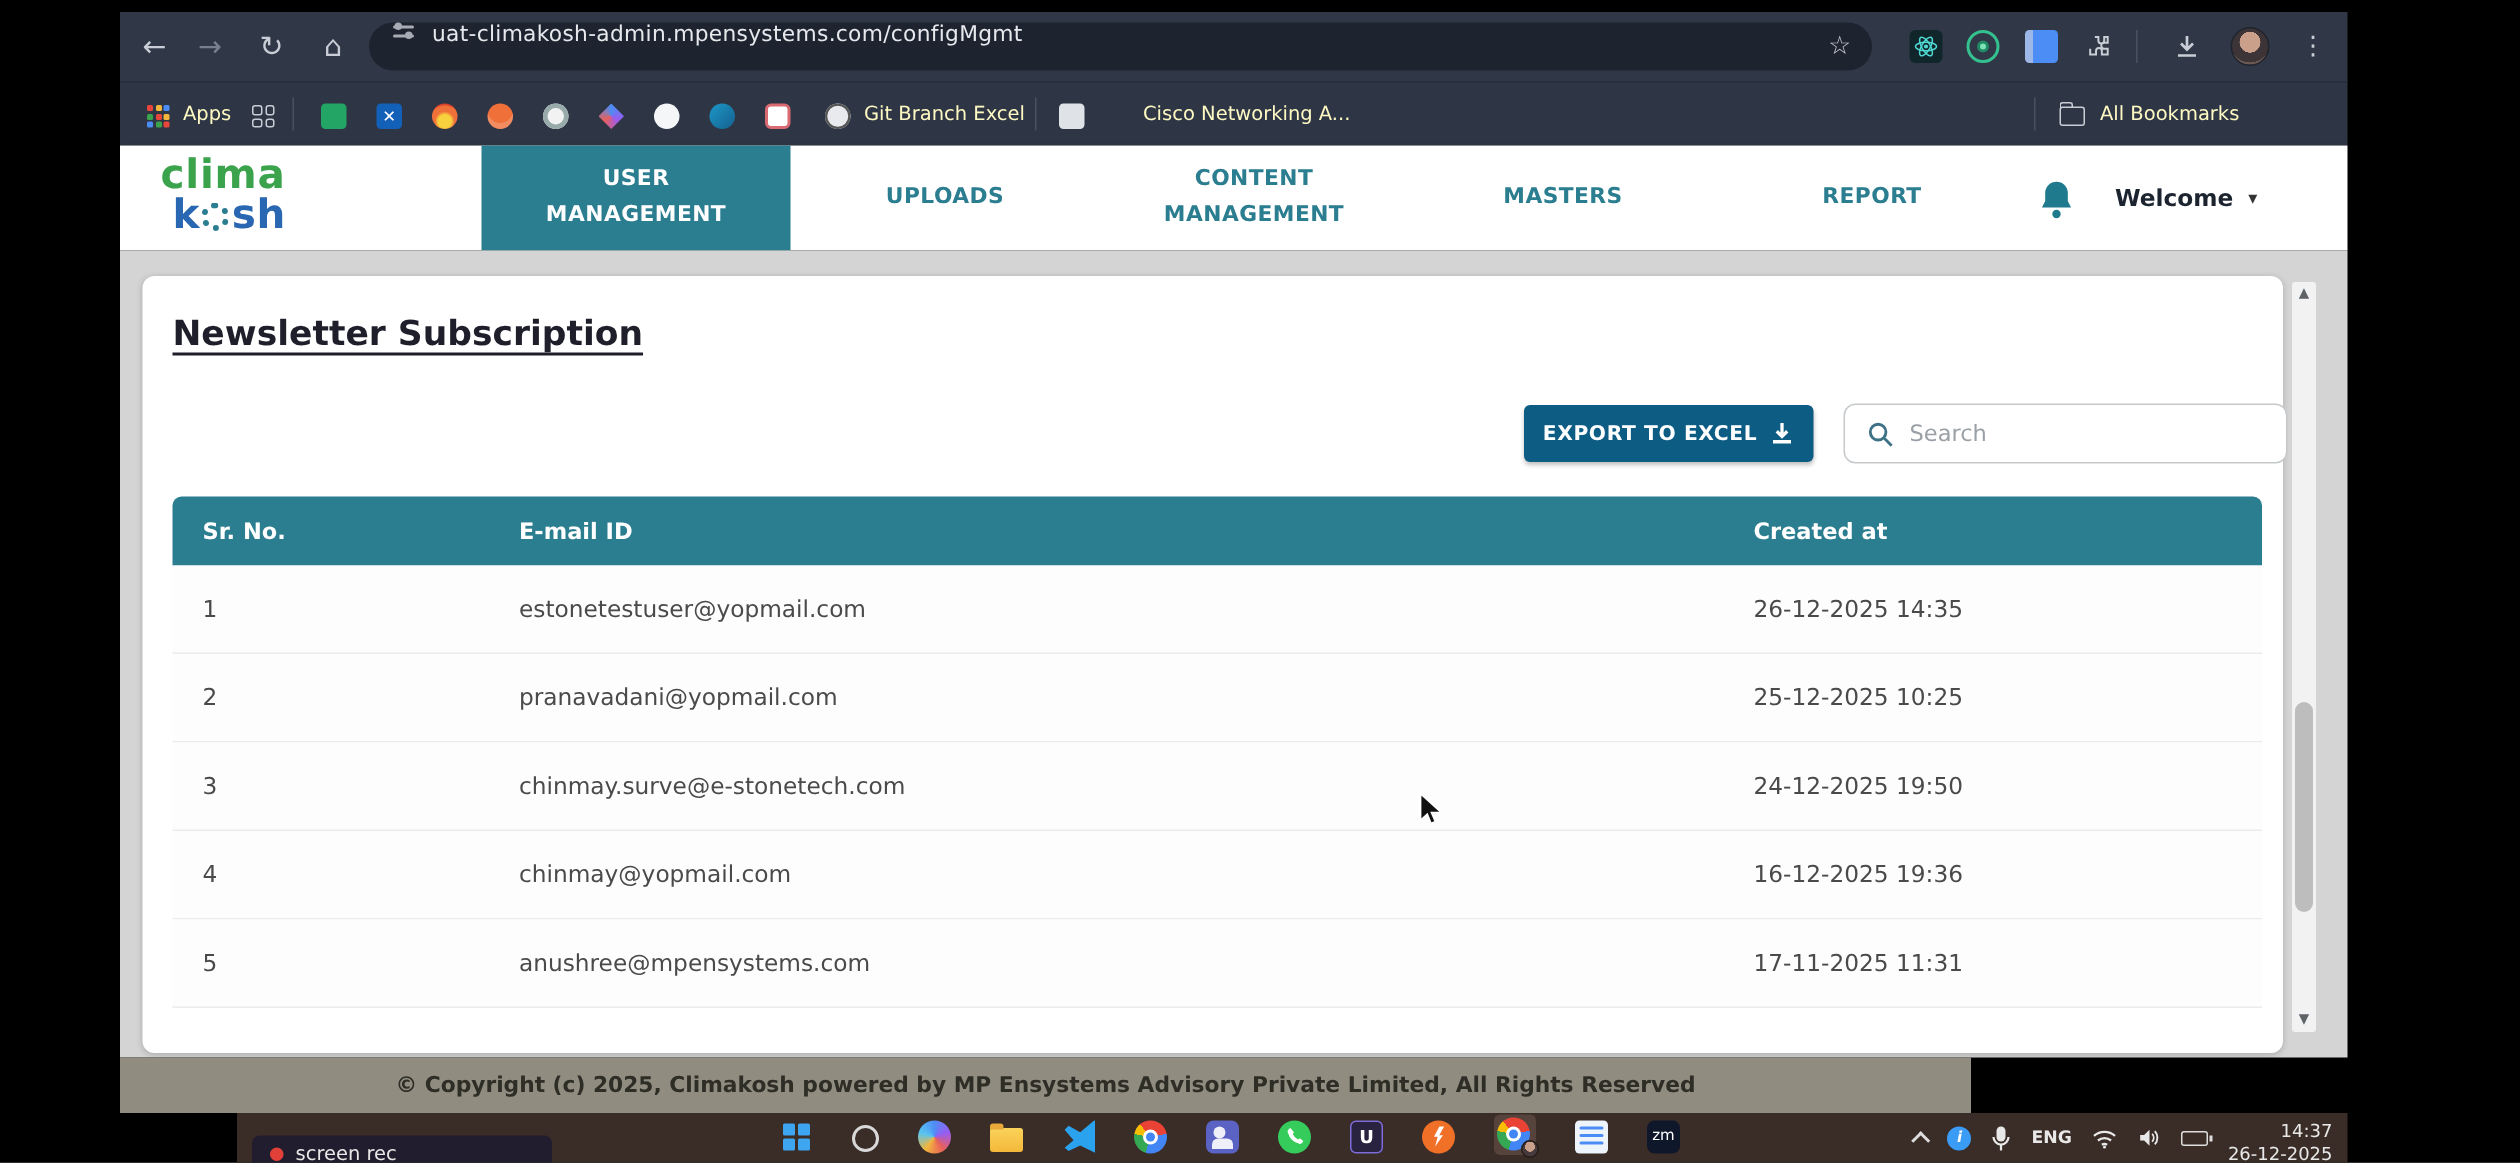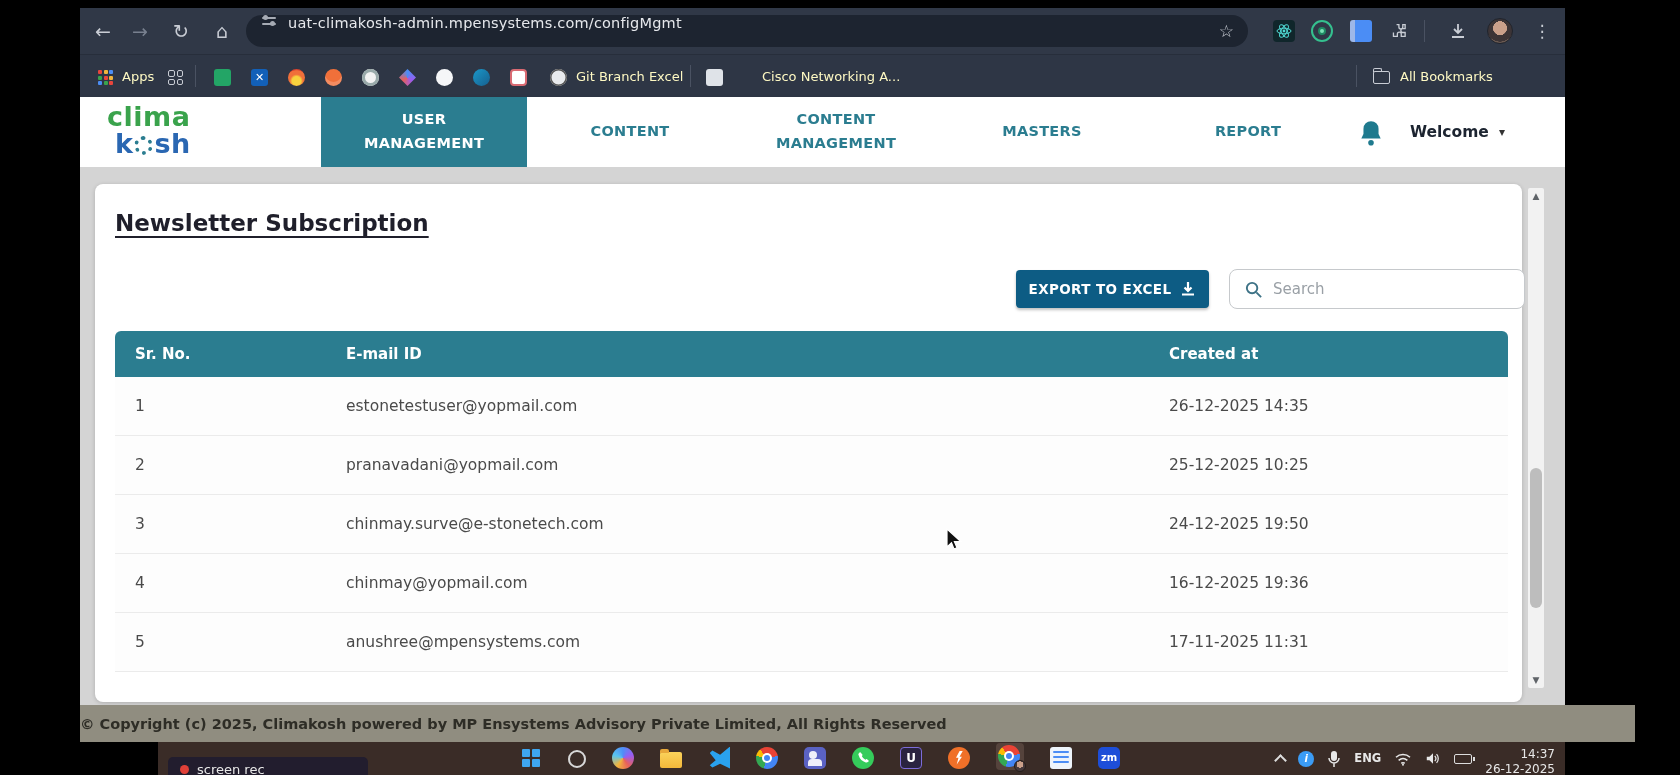--- a/index.html
+++ b/index.html
@@ -81,22 +81,22 @@
   .c-email { width:823px; }
   .c-created { width:300px; }
 
   
   .sb-track { left:1528px; top:188px; width:16px; height:500px; background:#f2f2f2; border-radius:2px; }
   .sb-arrow { position:absolute; left:0; width:16px; height:16px; color:#5f6368; font-size:9px;
     display:flex; align-items:center; justify-content:center; cursor:pointer; }
   .sb-thumb { position:absolute; left:2px; top:280px; width:12px; height:140px; background:#bdbdbd; border-radius:6px; cursor:grab; }
 
   
-  .site-footer { left:80px; top:705px; width:1555px; height:37px; background:#908d80;
-    display:flex; align-items:center; justify-content:flex-start; font-size:14.5px; font-weight:bold; color:#2e2d26; }
+  .site-footer { left:80px; top:705px; width:1234px; height:37px; background:#908d80;
+    display:flex; align-items:center; justify-content:center; font-size:14.5px; font-weight:bold; color:#2e2d26; }
 
   
   .taskbar { left:158px; top:742px; width:1407px; height:33px; background:#3a2c27; }
   .tk-icons { position:absolute; left:362px; top:3px; display:flex; gap:26px; align-items:center; }
   .tk { width:22px; height:22px; position:relative; cursor:pointer; flex:0 0 auto; }
   .win { display:grid; grid-template-columns:1fr 1fr; gap:2px; padding:2px; }
   .win i { background:#3ea6f0; border-radius:1px; }
   .tk-search { border:2.5px solid #d8d8d8; border-radius:50%; width:18px; height:18px; margin-top:2px; }
   .copilot { border-radius:50%; background:conic-gradient(#4f8df7,#9a5cf0,#e8605a,#f2b63d,#58c4f0,#4f8df7); }
   .tk-folder { width:22px; height:16px; margin-top:4px; background:linear-gradient(#fbd35b,#f3b83a); border-radius:2px; position:relative; }
@@ -112,21 +112,21 @@
   .uapp { background:#2a2340; border:1.5px solid #7d6cd9; border-radius:4px; color:#fff; font-size:12px; font-weight:bold;
     display:flex; align-items:center; justify-content:center; }
   .zap { background:#f07028; border-radius:50%; position:relative; }
   .zap:before { content:""; position:absolute; left:8px; top:4px; width:7px; height:14px; background:#fff;
     clip-path:polygon(55% 0,100% 0,50% 45%,85% 45%,10% 100%,35% 52%,0 52%); }
   .tk-active { background:#55433c; border-radius:4px; padding:2px; width:28px; height:27px; margin-top:-2px; }
   .avatar-mini { position:absolute; right:-2px; bottom:-2px; width:12px; height:12px; border-radius:50%;
     background:radial-gradient(circle at 50% 35%, #caa08a 0 40%, #463a3c 41%); border:1px solid #241d1a; }
   .notepad { background:#eef4fb; border-radius:3px; padding:4px 3px; display:flex; flex-direction:column; gap:3px; }
   .notepad i { height:2px; background:#4b8df5; border-radius:1px; }
-  .zoomapp { background:#1d4ed8; border-radius:5px; color:#fff; font-size:10px; font-weight:bold;
+  .zoomapp { background:#0f172a; border-radius:5px; color:#fff; font-size:10px; font-weight:normal;
     display:flex; align-items:center; justify-content:center; }
   .tray { position:absolute; right:10px; top:0; height:33px; display:flex; align-items:center; gap:13px; color:#e8e8e8; }
   .chev-up { width:9px; height:9px; border-left:2px solid #ddd; border-top:2px solid #ddd; transform:rotate(45deg); margin-top:4px; }
   .info-dot { width:16px; height:16px; border-radius:50%; background:#3b9cf5; color:#fff; font-size:10px; font-weight:bold;
     display:flex; align-items:center; justify-content:center; font-style:italic; }
   .lang { font-size:11.5px; font-weight:bold; line-height:1.1; }
   .battery { width:18px; height:10px; border:1.5px solid #ddd; border-radius:2px; position:relative; }
   .battery:after { content:""; position:absolute; right:-4px; top:2px; width:2px; height:4px; background:#ddd; }
   .clock { text-align:right; font-size:12px; line-height:1.25; height:33px; overflow:hidden; padding-top:5px; }
   .rec-pill { left:168px; top:757px; width:200px; height:24px; background:#221d2e; border-radius:5px;
@@ -222,21 +222,21 @@
     <div class="bm-label" style="left:1320px;">All Bookmarks</div>
   </div>
 
   <div class="abs site-nav">
     <div class="logo">
       <span class="l1">clima</span>
       <span class="l2"><span>k</span><span class="gear"></span><span>sh</span></span>
     </div>
     <div id="nav-tabs">
         <div class="nav-tab t0 active">USER MANAGEMENT</div>
-        <div class="nav-tab t1">CONTENT</div>
+        <div class="nav-tab t1">UPLOADS</div>
         <div class="nav-tab t2">CONTENT MANAGEMENT</div>
         <div class="nav-tab t3">MASTERS</div>
         <div class="nav-tab t4">REPORT</div>
       </div>
     <div class="bell">
       <svg width="26" height="28" viewBox="0 0 24 26">
           <path fill="#1f7a8e" d="M12 2a7 7 0 0 0-7 7v5l-2 4h18l-2-4V9a7 7 0 0 0-7-7z"></path>
           <circle cx="12" cy="22" r="2.6" fill="#1f7a8e"></circle>
         </svg>
     </div>

